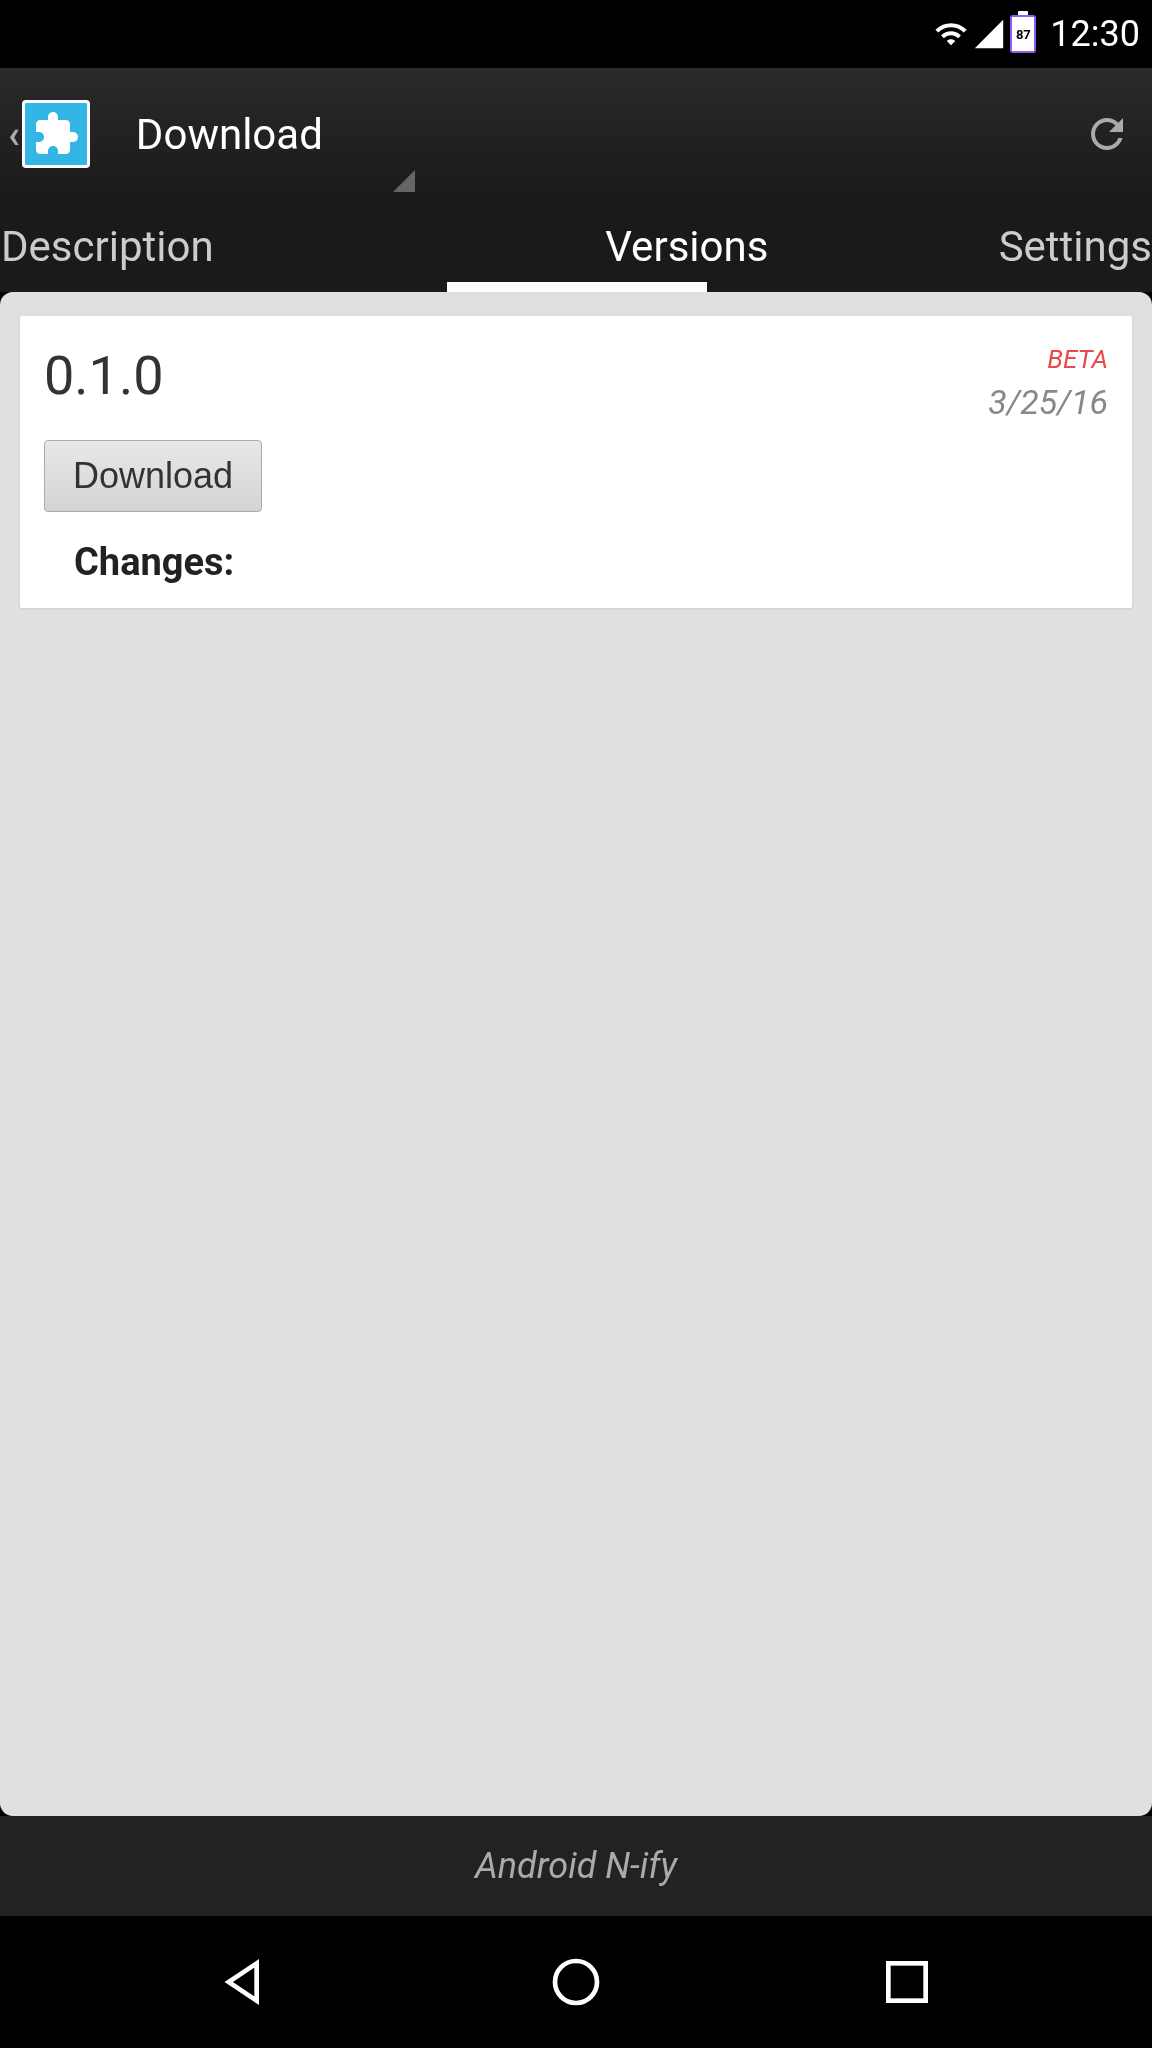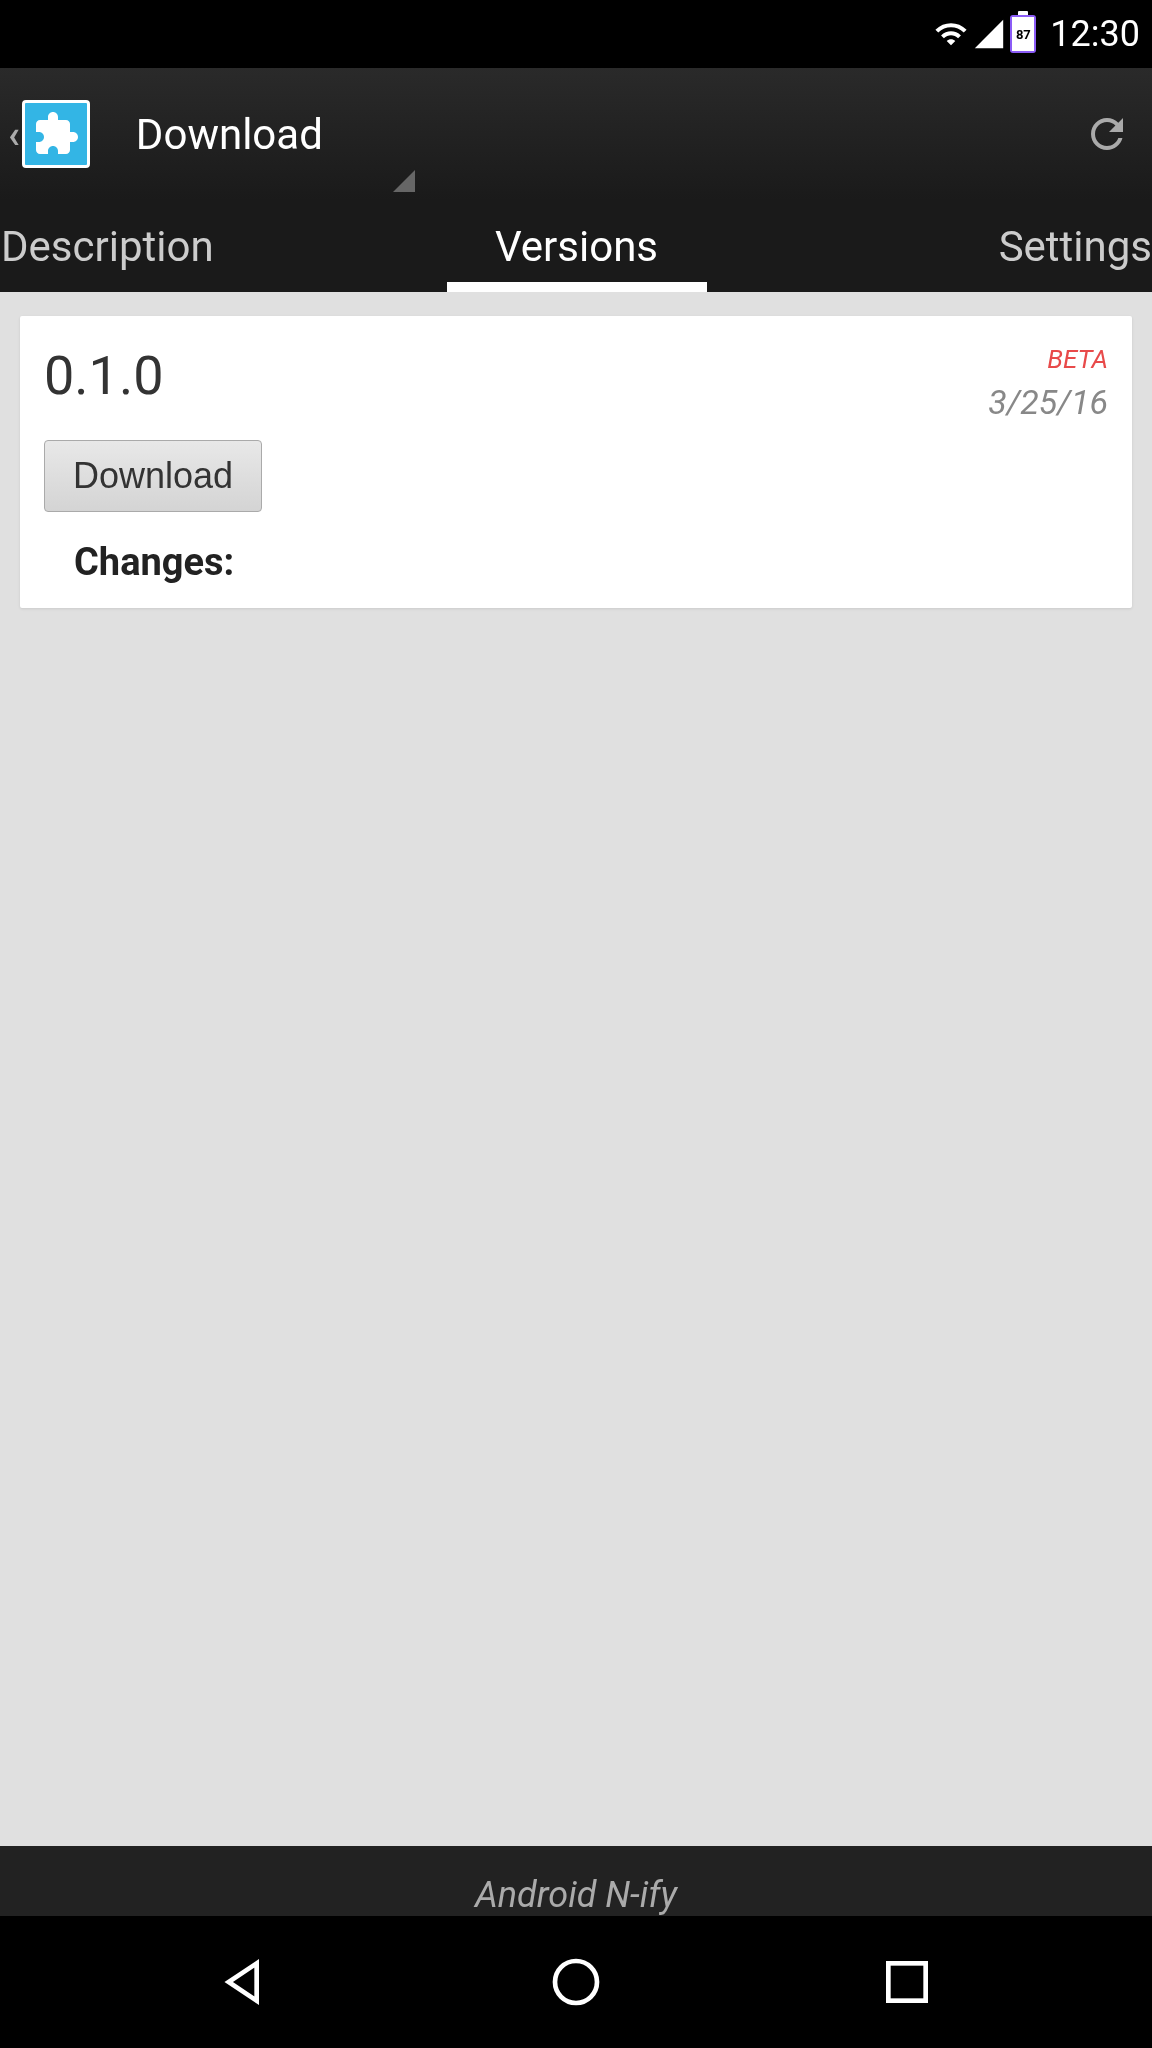--- a/index.html
+++ b/index.html
@@ -169,20 +169,21 @@
     .tab.left {
       justify-content: flex-start;
       padding-left: 1px;
     }
     .tab.right {
       justify-content: flex-end;
       padding-right: 0px;
     }
     .tab.active {
       color: #fff;
+      justify-content: flex-end;
     }
     .tab.active::after {
       content: "";
       position: absolute;
       bottom: 0;
       left: 50%;
       transform: translateX(-50%);
       width: 260px;
       height: 10px;
       background: #fff;
@@ -245,24 +246,24 @@
       font-weight: bold;
       color: #222;
     }
     .changes-text {
       font-size: 38px;
       color: #333;
       margin-top: 4px;
     }
     .footer-bar {
       width: 100%;
-      height: 70px;
+      height: 100px;
       background: #222;
       display: flex;
-      align-items: flex-end;
+      align-items: center;
       justify-content: center;
       position: absolute;
     }
     .footer-text {
       color: #aaa;
       font-size: 36px;
       font-style: italic;
     }
     .nav-bar {
       width: 100%;
@@ -293,20 +294,21 @@
       height: 2048px;
       position: absolute;
       top: 0;
       left: 0;
       background: #000;
       display: flex;
       flex-direction: column;
     }
     .screen .content-area {
       flex: 1;
+      border-radius: 13px;
     }
     .screen .footer-bar {
       position: relative;
     }
     .screen .nav-bar {
       position: relative;
     }
   </style>
 </head>
 <body>

